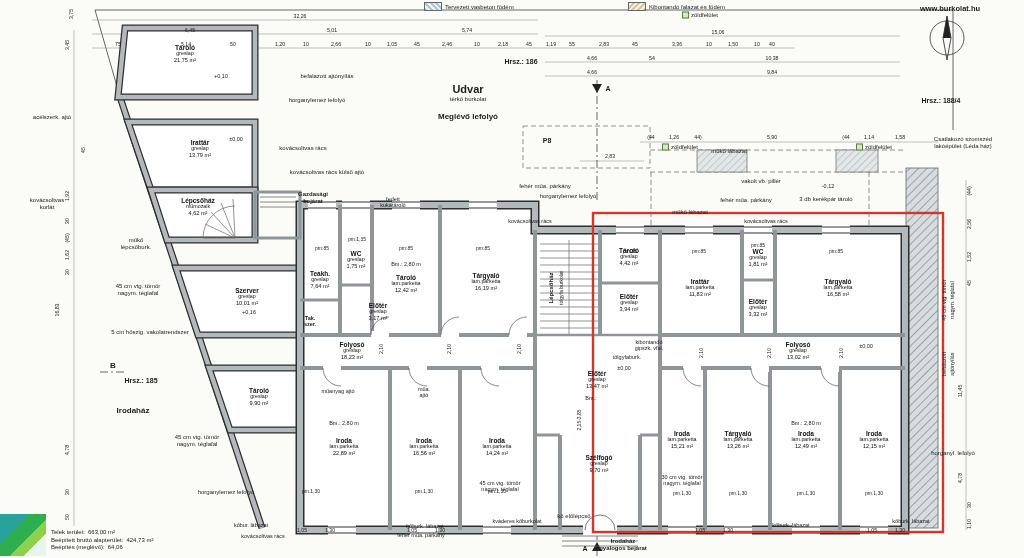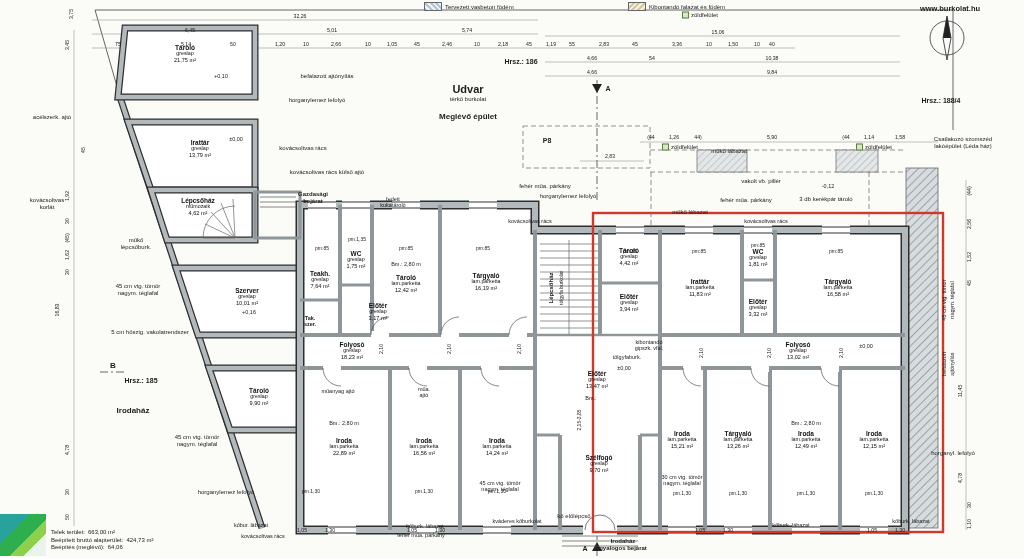--- a/index.html
+++ b/index.html
@@ -253,21 +253,21 @@
     <div id="stats">
           <div class="srow"><span class="k">Telek terület:</span><span class="v">663,00 m²</span></div>
           <div class="srow"><span class="k">Beépített bruttó alapterület:</span><span class="v">424,73 m²</span></div>
           <div class="srow"><span class="k">Beépítés (meglévő):</span><span class="v">64,06</span></div>
         </div>
   </div>
 <div class="lbl" style="left: 700px; top: 15px; font-size: 6px; transform: translate(-50%, -50%);"><span class="gsq"></span>zöldfelület</div>
       <div class="lbl b" style="left: 521px; top: 62px; font-size: 7px; transform: translate(-50%, -50%);">Hrsz.: 186</div>
       <div class="lbl b" style="left: 468px; top: 89px; font-size: 11px; transform: translate(-50%, -50%);">Udvar</div>
       <div class="lbl" style="left: 468px; top: 99px; font-size: 6px; transform: translate(-50%, -50%);">térkő burkolat</div>
-      <div class="lbl b" style="left: 468px; top: 117px; font-size: 8px; transform: translate(-50%, -50%);">Meglévő épület</div>
+      <div class="lbl b" style="left: 468px; top: 117px; font-size: 8px; transform: translate(-50%, -50%);">Meglévő lefolyó</div>
       <div class="lbl b" style="left: 547px; top: 141px; font-size: 7px; transform: translate(-50%, -50%);">P8</div>
       <div class="lbl" style="left: 680px; top: 147px; font-size: 6px; transform: translate(-50%, -50%);"><span class="gsq"></span>zöldfelület</div>
       <div class="lbl" style="left: 874px; top: 147px; font-size: 6px; transform: translate(-50%, -50%);"><span class="gsq"></span>zöldfelület</div>
       <div class="lbl" style="left: 729px; top: 151px; font-size: 6px; transform: translate(-50%, -50%);">műkő lábazat</div>
       <div class="lbl" style="left: 761px; top: 181px; font-size: 6px; transform: translate(-50%, -50%);">vakolt vb. pillér</div>
       <div class="lbl" style="left: 545px; top: 186px; font-size: 6px; transform: translate(-50%, -50%);">fehér műa. párkány</div>
       <div class="lbl" style="left: 568px; top: 196px; font-size: 6px; transform: translate(-50%, -50%);">horganylemez lefolyó</div>
       <div class="lbl" style="left: 746px; top: 200px; font-size: 6px; transform: translate(-50%, -50%);">fehér műa. párkány</div>
       <div class="lbl" style="left: 690px; top: 212px; font-size: 6px; transform: translate(-50%, -50%);">műkő lábazat</div>
       <div class="lbl" style="left: 826px; top: 199px; font-size: 6px; transform: translate(-50%, -50%);">3 db kerékpár tároló</div>

